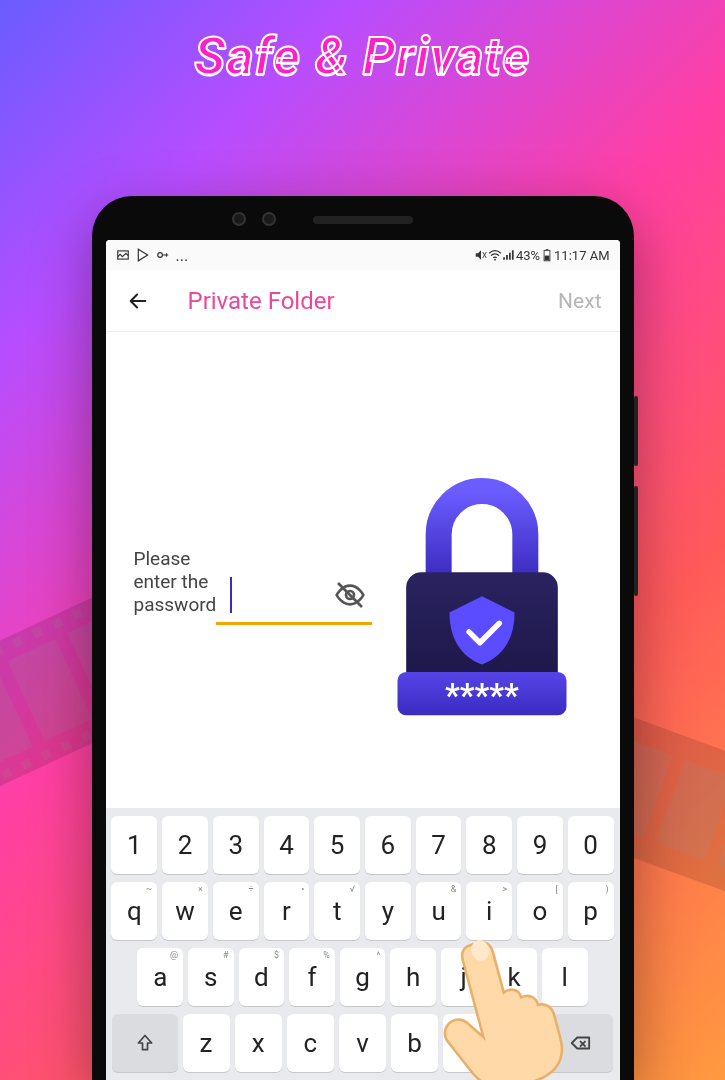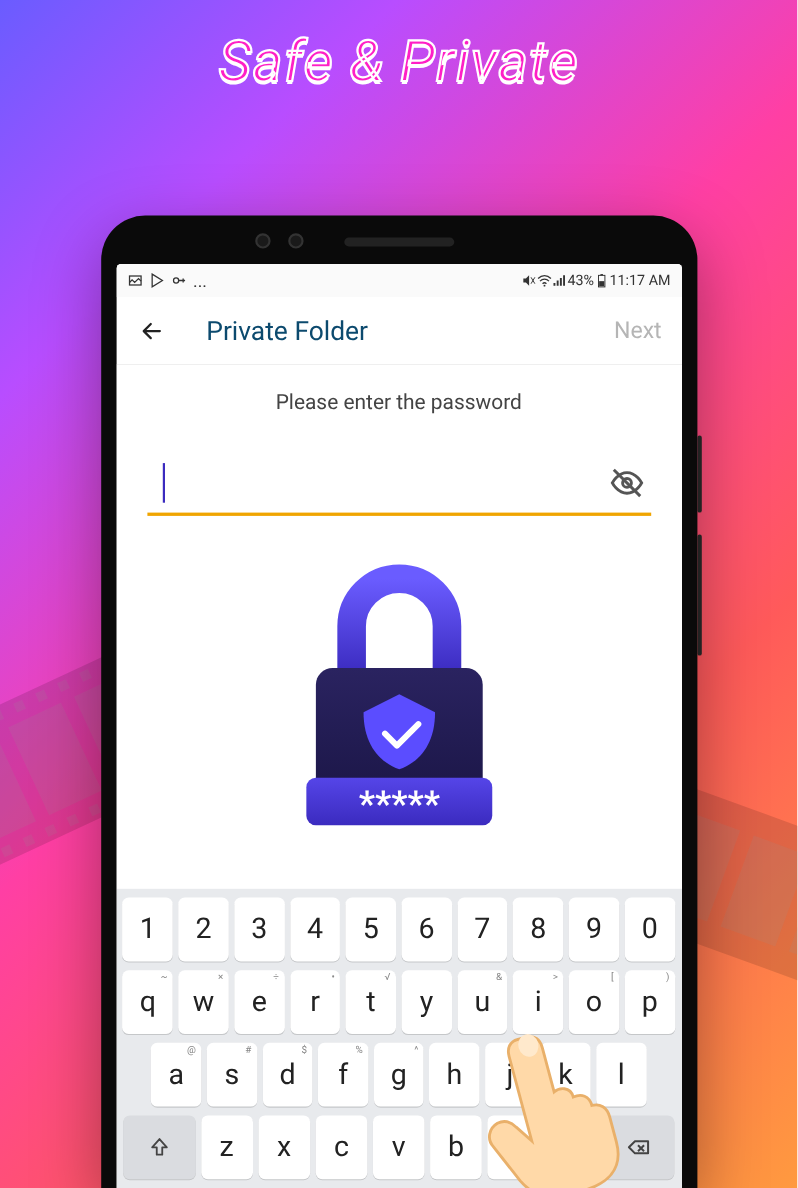--- a/index.html
+++ b/index.html
@@ -6,21 +6,21 @@
   body { width: 725px; height: 1080px; overflow: hidden; position: relative; }
   .bg {
     position: absolute; inset: 0;
     background: linear-gradient(135deg, #6a5cff 0%, #b84dff 20%, #ff3fa4 45%, #ff5a5a 70%, #ff9a3f 100%);
   }
   .film-deco { position:absolute; width:220px; height:180px; opacity:.25; transform: rotate(-25deg); }
   .film-deco.left { left:-60px; top:600px; }
   .film-deco.right { right:-80px; top:720px; transform: rotate(20deg); }
   .headline { position:absolute; top:20px; left:0; right:0; text-align:center; }
   .headline-top { color:#fff; font-size:44px; font-weight:400; letter-spacing:.5px; }
-  .headline-bot { font-size:52px; font-weight:400; font-style:italic; color:#ff1fc6; -webkit-text-stroke: 2px #fff; text-shadow: 0 2px 0 #fff; margin-top:6px; letter-spacing:1px; }
+  .headline-bot { font-size:52px; font-weight:700; font-style:italic; color:#ff1fc6; -webkit-text-stroke: 2px #fff; text-shadow: 0 2px 0 #fff; margin-top:6px; letter-spacing:1px; }
 
   .phone {
     position:absolute;
     left:50%; transform:translateX(-50%);
     top:196px;
     width:542px; height:884px;
     background:#0a0a0a;
     border-radius:40px 40px 0 0;
     padding:14px;
     box-shadow: 0 20px 60px rgba(0,0,0,.35);
@@ -37,24 +37,24 @@
     display:flex; flex-direction:column;
   }
 
   .statusbar { height:30px; background:#fafafa; display:flex; align-items:center; padding:0 10px; font-size:13px; color:#333; }
   .statusbar .sleft { display:flex; gap:6px; align-items:center; }
   .statusbar .sright { margin-left:auto; display:flex; gap:0; align-items:center; }
   .sicon { width:14px; height:14px; display:inline-block; }
 
   .appbar { height:62px; display:flex; align-items:center; padding:0 18px; border-bottom:1px solid #eee; }
   .back-arrow { width:28px; height:28px; display:flex; align-items:center; justify-content:center; cursor:pointer; }
-  .appbar-title { font-size:24px; color:#0c4a6e; margin-left:36px; flex:1; }
+  .appbar-title { font-size:24px; color:#ec4899; margin-left:36px; flex:1; }
   .next-btn { color:#b5b5b5; font-size:21px; cursor:pointer; }
 
-  .content { flex:1; padding:18px 28px 0; background:#fff; display:flex; flex-direction:column; align-items:center; }
+  .content { flex:1; padding:18px 28px 0; background:#fff; display:flex; flex-direction:row; align-items:center; }
   .prompt { color:#444; font-size:19px; margin-top:4px; }
   .pw-wrap { position:relative; width:100%; margin-top:36px; }
   .pw-input { width:100%; height:56px; border:0; border-bottom:3px solid #f0a500; font-size:28px; padding:0 50px 4px 10px; outline:none; color:#3b2bbf; }
   .caret { position:absolute; left:14px; top:8px; width:2px; height:36px; background:#3b2bbf; animation:blink 1s step-end infinite; }
   @keyframes blink { 50%{opacity:0;} }
   .eye-toggle { position:absolute; right:6px; top:10px; width:32px; height:32px; cursor:pointer; color:#555; }
 
   .lock-wrap { margin-top:30px; display:flex; justify-content:center; }
   .lock-svg { width:220px; height:260px; }
 

